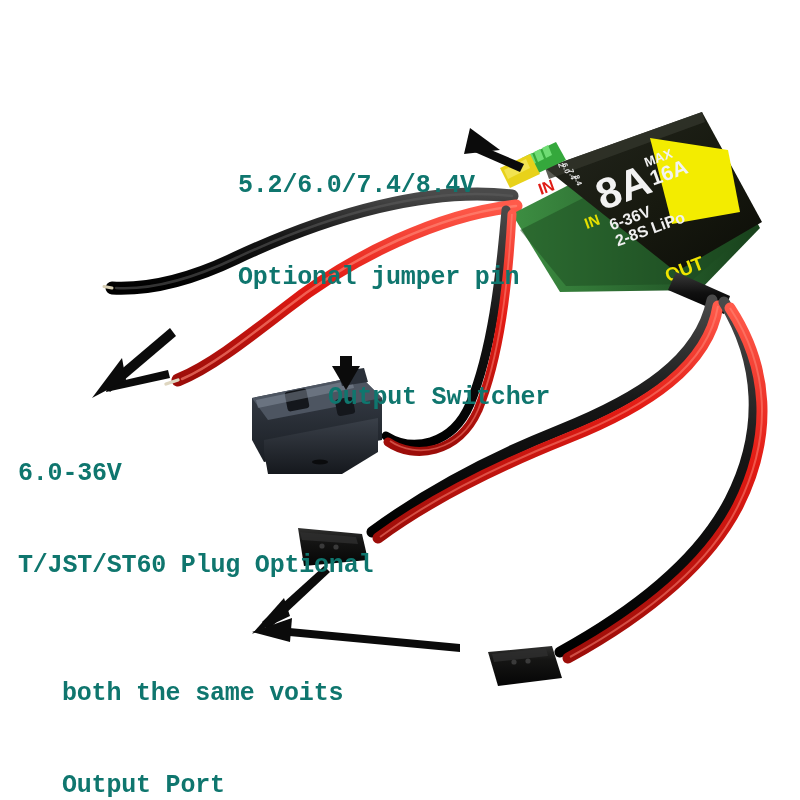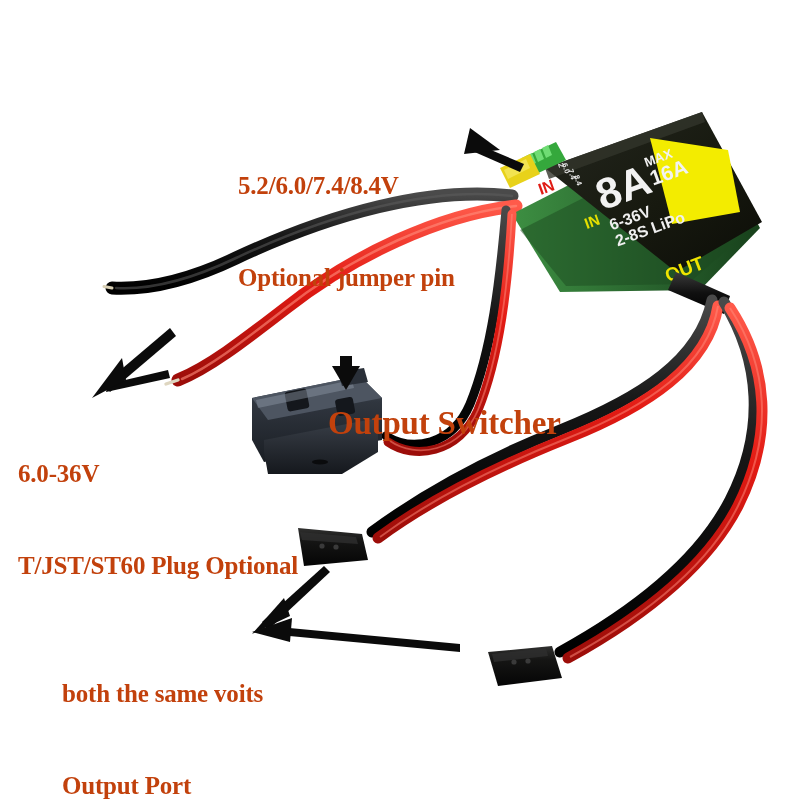--- a/index.html
+++ b/index.html
@@ -16,36 +16,36 @@
     font-family: "Liberation Sans", sans-serif;
   }
   #art {
     position: absolute;
     inset: 0;
     width: 800px;
     height: 800px;
   }
   .anno {
     position: absolute;
-    color: #c2410c;
-    font-family: Liberation Serif, serif;
+    color: #0f766e;
+    font-family: Liberation Mono, monospace;
     font-weight: bold;
     white-space: pre;
     line-height: 1.22;
     letter-spacing: -0.2px;
   }
   #anno-jumper {
     left: 238px;
     top: 110px;
     font-size: 25px;
   }
   #anno-switcher {
     left: 328px;
     top: 322px;
-    font-size: 33px;
+    font-size: 25px;
   }
   #anno-input {
     left: 18px;
     top: 398px;
     font-size: 25px;
   }
   #anno-output {
     left: 62px;
     top: 618px;
     font-size: 25px;

